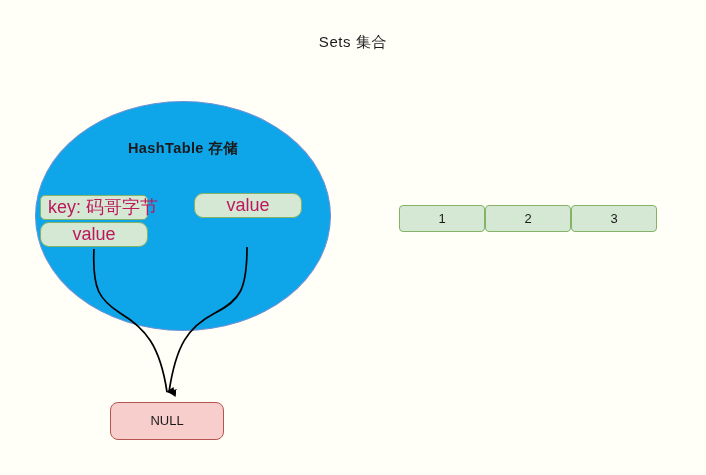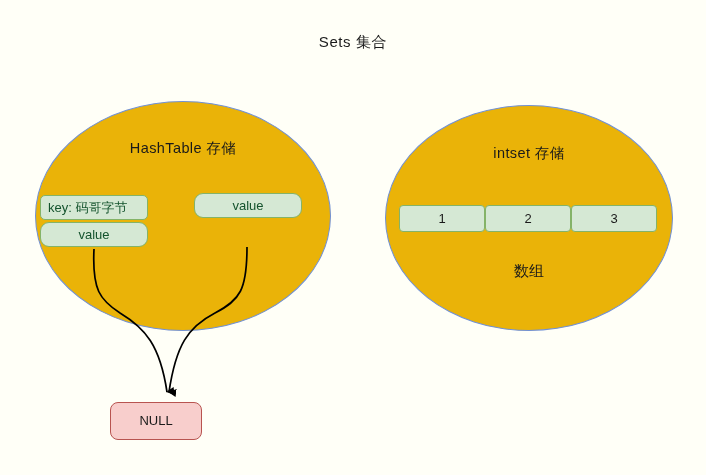--- a/index.html
+++ b/index.html
@@ -27,24 +27,25 @@
     top: 33px;
     width: 706px;
     text-align: center;
     font-size: 15px;
     color: #1a1a1a;
     letter-spacing: 0.6px;
     font-family: "Liberation Sans", "DejaVu Sans", sans-serif;
   }
   .ellipse {
     position: absolute;
-    background: #eab308;
+    background: #0ea5e9;
     border: 1px solid #7191d5;
     border-radius: 50%;
     box-sizing: border-box;
+    font-weight: bold;
   }
   #ellipse-hashtable {
     left: 35px;
     top: 101px;
     width: 296px;
     height: 230px;
   }
   #ellipse-intset {
     left: 385px;
     top: 105px;
@@ -75,36 +76,36 @@
   }
   #kv-group-0 { left: 40px; top: 195px; }
   #kv-group-1 { left: 194px; top: 193px; }
   .kv-cell {
     box-sizing: border-box;
     background: #d5e8d4;
     border: 1px solid #84b368;
     border-radius: 5px;
     height: 25px;
     line-height: 23px;
-    font-size: 13px;
-    color: #14532d;
+    font-size: 18px;
+    color: #be185d;
     text-align: center;
     white-space: nowrap;
   }
   .kv-key {
     text-align: left;
     padding-left: 7px;
     margin-bottom: 2px;
   }
   .kv-value { text-align: center; border-radius: 9px; }
   .null-box {
     position: absolute;
     left: 110px;
     top: 402px;
-    width: 92px;
+    width: 114px;
     height: 38px;
     box-sizing: border-box;
     background: #f8cecc;
     border: 1px solid #b85450;
     border-radius: 8px;
     line-height: 36px;
     text-align: center;
     font-size: 13px;
     color: #1a1a1a;
   }
@@ -150,24 +151,20 @@
     <div class="kv-cell kv-key">key:  码哥字节</div>
     <div class="kv-cell kv-value">value</div>
   </div>
 
   <div class="kv-group" id="kv-group-1">
     <div class="kv-cell kv-value">value</div>
   </div>
 
   <div class="null-box">NULL</div>
 
-  <div class="ellipse" id="ellipse-intset">
-    <div class="ellipse-label" id="label-intset">intset 存储</div>
-    <div class="array-label">数组</div>
-  </div>
 
   <div class="intset-array">
     <div class="intset-cell">1</div>
     <div class="intset-cell">2</div>
     <div class="intset-cell">3</div>
   </div>
 
   <svg id="arrows" viewBox="0 0 706 475">
     <defs>
       <marker id="arrowhead" markerWidth="9" markerHeight="9" refX="4" refY="7.2" orient="auto" markerUnits="userSpaceOnUse">

